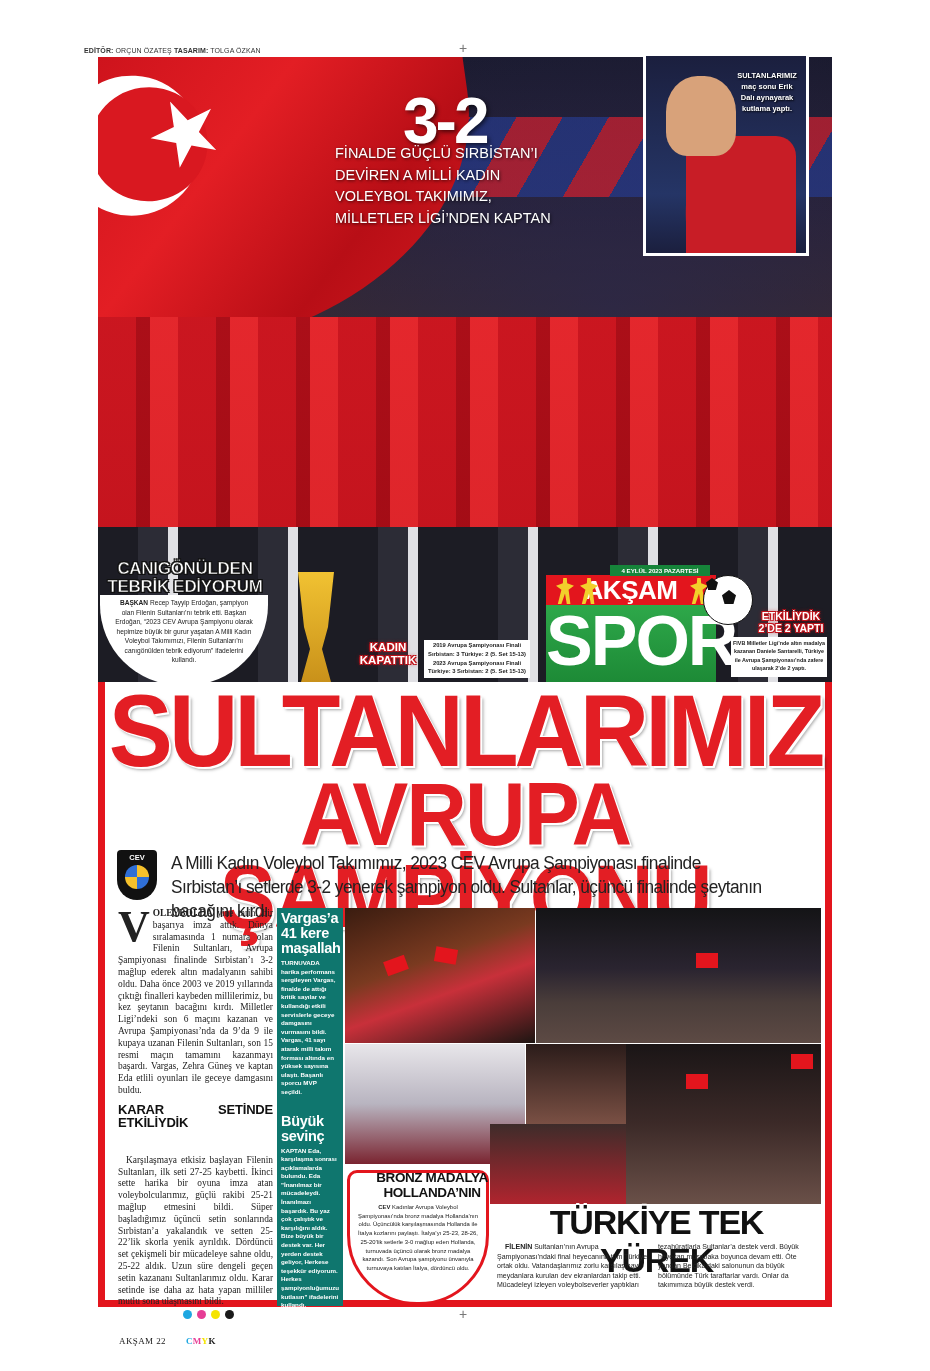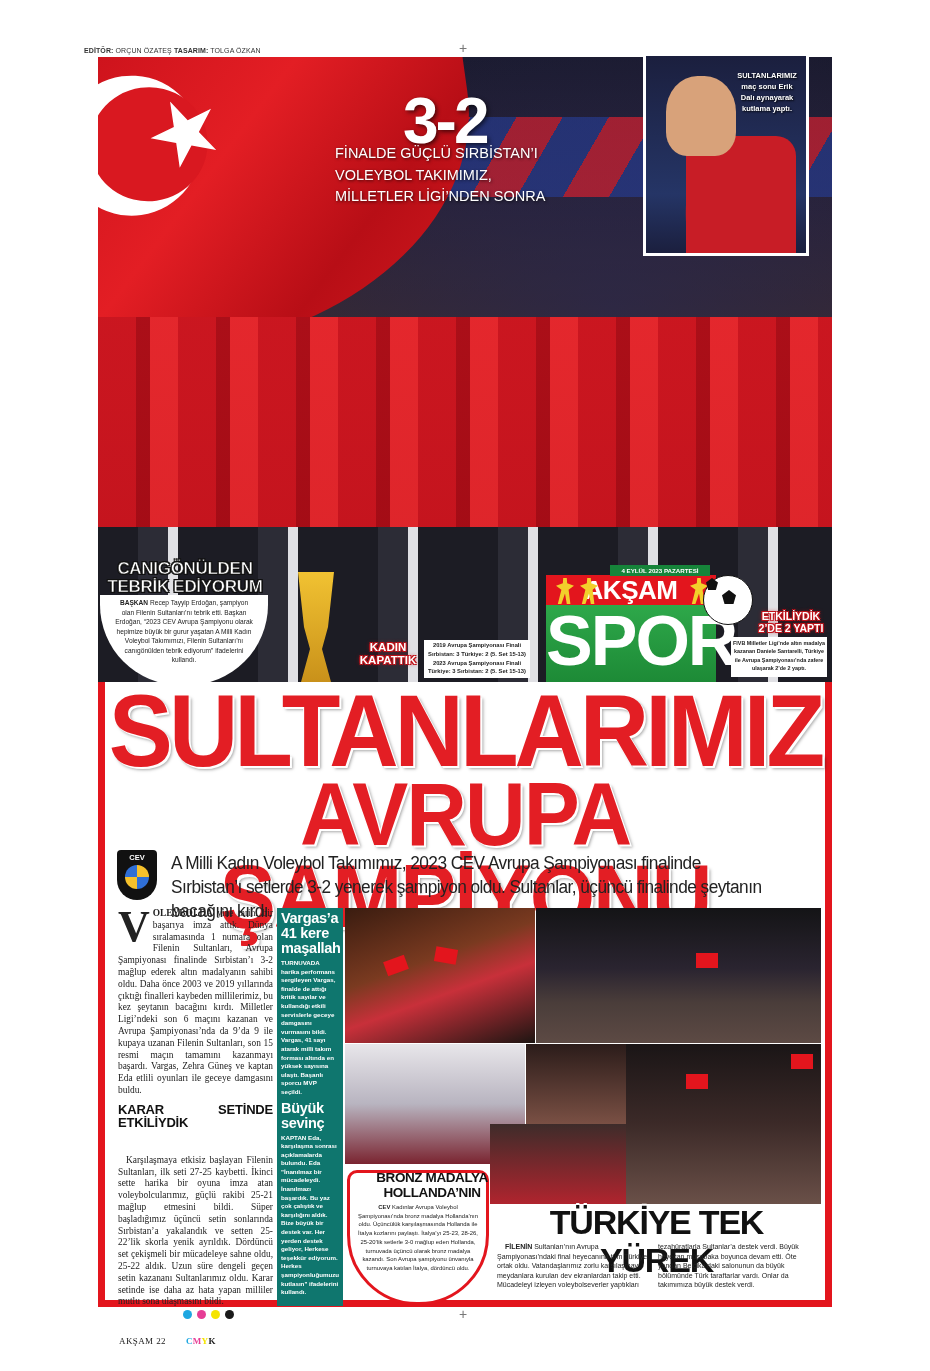--- a/index.html
+++ b/index.html
@@ -139,22 +139,23 @@
   <div class="flag">
     <div class="crescent"></div>
     <div class="star"></div>
   </div>
   <div class="team-block"></div>
   <div class="officials"></div>
   <div class="trophy"></div>
   <div class="score">3-2</div>
   <div class="deck">
     <div>FİNALDE GÜÇLÜ SIRBİSTAN’I</div>
+    <div>DEVİREN A MİLLİ KADIN</div>
     <div>VOLEYBOL TAKIMIMIZ,</div>
-    <div>MİLLETLER LİGİ’NDEN SONRA</div>
+    <div>MİLLETLER LİGİ’NDEN KAPTAN</div>
   </div>
 </div>
 
 <div class="inset">
   <div class="p2"></div>
   <div class="p1"></div>
   <div class="inset-caption">
     <div>SULTANLARIMIZ</div>
     <div>maç sonu Erik</div>
     <div>Dalı aynayarak</div>
@@ -210,21 +211,21 @@
 <div class="body-col">
   <span class="drop">V</span>
   <p><b class="caps">OLEYBOLDA</b> <span>yine tarihi bir başarıya imza attık. Dünya sıralamasında 1 numara olan Filenin Sultanları, Avrupa Şampiyonası finalinde Sırbistan’ı 3-2 mağlup ederek altın madalyanın sahibi oldu. Daha önce 2003 ve 2019 yıllarında çıktığı finalleri kaybeden millilerimiz, bu kez şeytanın bacağını kırdı. Milletler Ligi’ndeki son 6 maçını kazanan ve Avrupa Şampiyonası’nda da 9’da 9 ile kupaya uzanan Filenin Sultanları, son 15 resmi maçın tamamını kazanmayı başardı. Vargas, Zehra Güneş ve kaptan Eda etlili oyunları ile geceye damgasını buldu.</span></p>
   <div class="subhead">KARAR SETİNDE ETKİLİYDİK</div>
   <p class="indent">Karşılaşmaya etkisiz başlayan Filenin Sultanları, ilk seti 27-25 kaybetti. İkinci sette harika bir oyuna imza atan voleybolcularımız, güçlü rakibi 25-21 mağlup etmesini bildi. Süper başladığımız üçüncü setin sonlarında Sırbistan’a yakalandık ve setten 25-22’lik skorla yenik ayrıldık. Dördüncü set çekişmeli bir mücadeleye sahne oldu, 25-22 aldık. Uzun süre dengeli geçen setin kazananı Sultanlarımız oldu. Karar setinde ise daha az hata yapan milliler mutlu sona ulaşmasını bildi.</p>
 </div>
 
 <div class="sidebar">
   <div class="sb-title">Vargas’a 41 kere maşallah</div>
   <div class="sb-text">TURNUVADA harika performans sergileyen Vargas, finalde de attığı kritik sayılar ve kullandığı etkili servislerle geceye damgasını vurmasını bildi. Vargas, 41 sayı atarak milli takım forması altında en yüksek sayısına ulaştı. Başarılı sporcu MVP seçildi.</div>
-  <div class="sb-title" style="margin-top:4px;">Büyük sevinç</div>
+  <div class="sb-title" style="margin-top:17px;">Büyük sevinç</div>
   <div class="sb-text">KAPTAN Eda, karşılaşma sonrası açıklamalarda bulundu. Eda "İnanılmaz bir mücadeleydi. İnanılmazı başardık. Bu yaz çok çalıştık ve karşılığını aldık. Bize büyük bir destek var. Her yerden destek geliyor, Herkese teşekkür ediyorum. Herkes şampiyonluğumuzu kutlasın" ifadelerini kullandı.</div>
 </div>
 
 <div class="photo-a">
   <div class="flag-dot" style="left:40px;top:50px;transform:rotate(-20deg);"></div>
   <div class="flag-dot" style="left:90px;top:40px;transform:rotate(10deg);"></div>
 </div>
 <div class="photo-b">
   <div class="flag-dot" style="left:160px;top:45px;"></div>
 </div>

